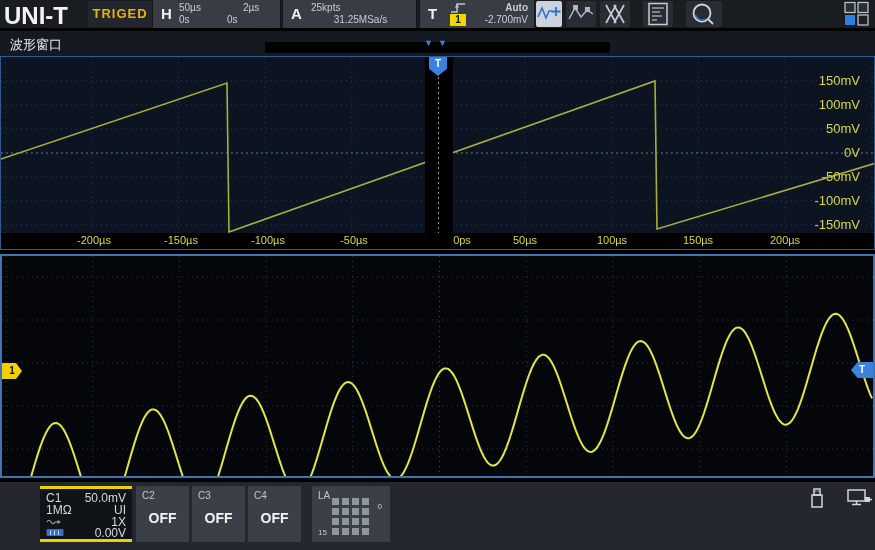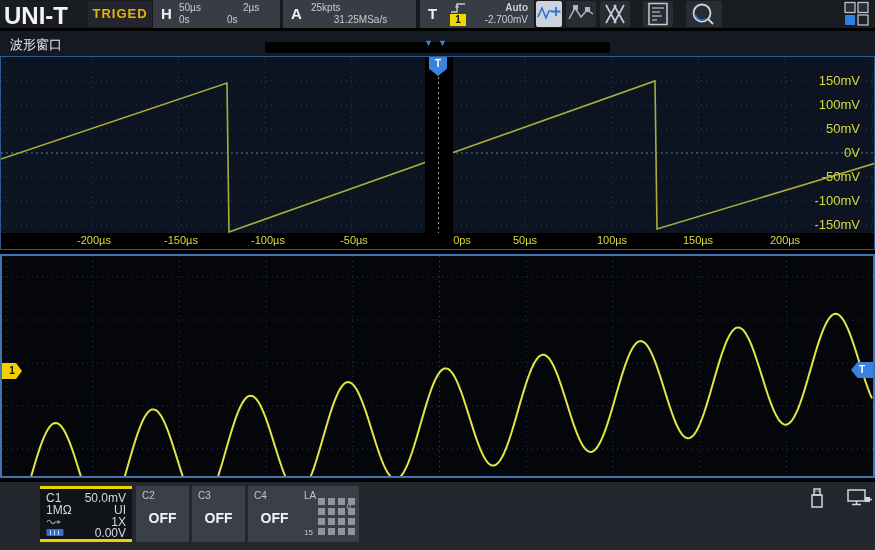--- a/index.html
+++ b/index.html
@@ -264,21 +264,21 @@
     </div>
     <div class="abs ch-tile" style="left:192px;width:53px;">
       <span class="ch-label">C3</span>
       <span class="ch-state">OFF</span>
     </div>
     <div class="abs ch-tile" style="left:248px;width:53px;">
       <span class="ch-label">C4</span>
       <span class="ch-state">OFF</span>
     </div>
 
-    <div class="abs ch-tile" style="left:298px;width:61px;">
+    <div class="abs ch-tile" style="left:312px;width:78px;">
       <span class="ch-label">LA</span>
       <span id="la-grid"></span>
       <span class="la-num" style="right:8px;top:16px;">0</span>
       <span class="la-num" style="left:6px;top:42px;">15</span>
     <span class="la-dot" style="left: 20px; top: 12px;"></span><span class="la-dot" style="left: 30px; top: 12px;"></span><span class="la-dot" style="left: 40px; top: 12px;"></span><span class="la-dot" style="left: 50px; top: 12px;"></span><span class="la-dot" style="left: 20px; top: 22px;"></span><span class="la-dot" style="left: 30px; top: 22px;"></span><span class="la-dot" style="left: 40px; top: 22px;"></span><span class="la-dot" style="left: 50px; top: 22px;"></span><span class="la-dot" style="left: 20px; top: 32px;"></span><span class="la-dot" style="left: 30px; top: 32px;"></span><span class="la-dot" style="left: 40px; top: 32px;"></span><span class="la-dot" style="left: 50px; top: 32px;"></span><span class="la-dot" style="left: 20px; top: 42px;"></span><span class="la-dot" style="left: 30px; top: 42px;"></span><span class="la-dot" style="left: 40px; top: 42px;"></span><span class="la-dot" style="left: 50px; top: 42px;"></span></div>
 
     <span class="abs" style="left:806px;top:4px;">
       <svg width="22" height="24" viewBox="0 0 22 24">
           <rect x="6" y="9" width="10" height="12" fill="none" stroke="#d0d5db" stroke-width="1.5"></rect>
           <rect x="8" y="3" width="6" height="6" fill="none" stroke="#d0d5db" stroke-width="1.5"></rect>

